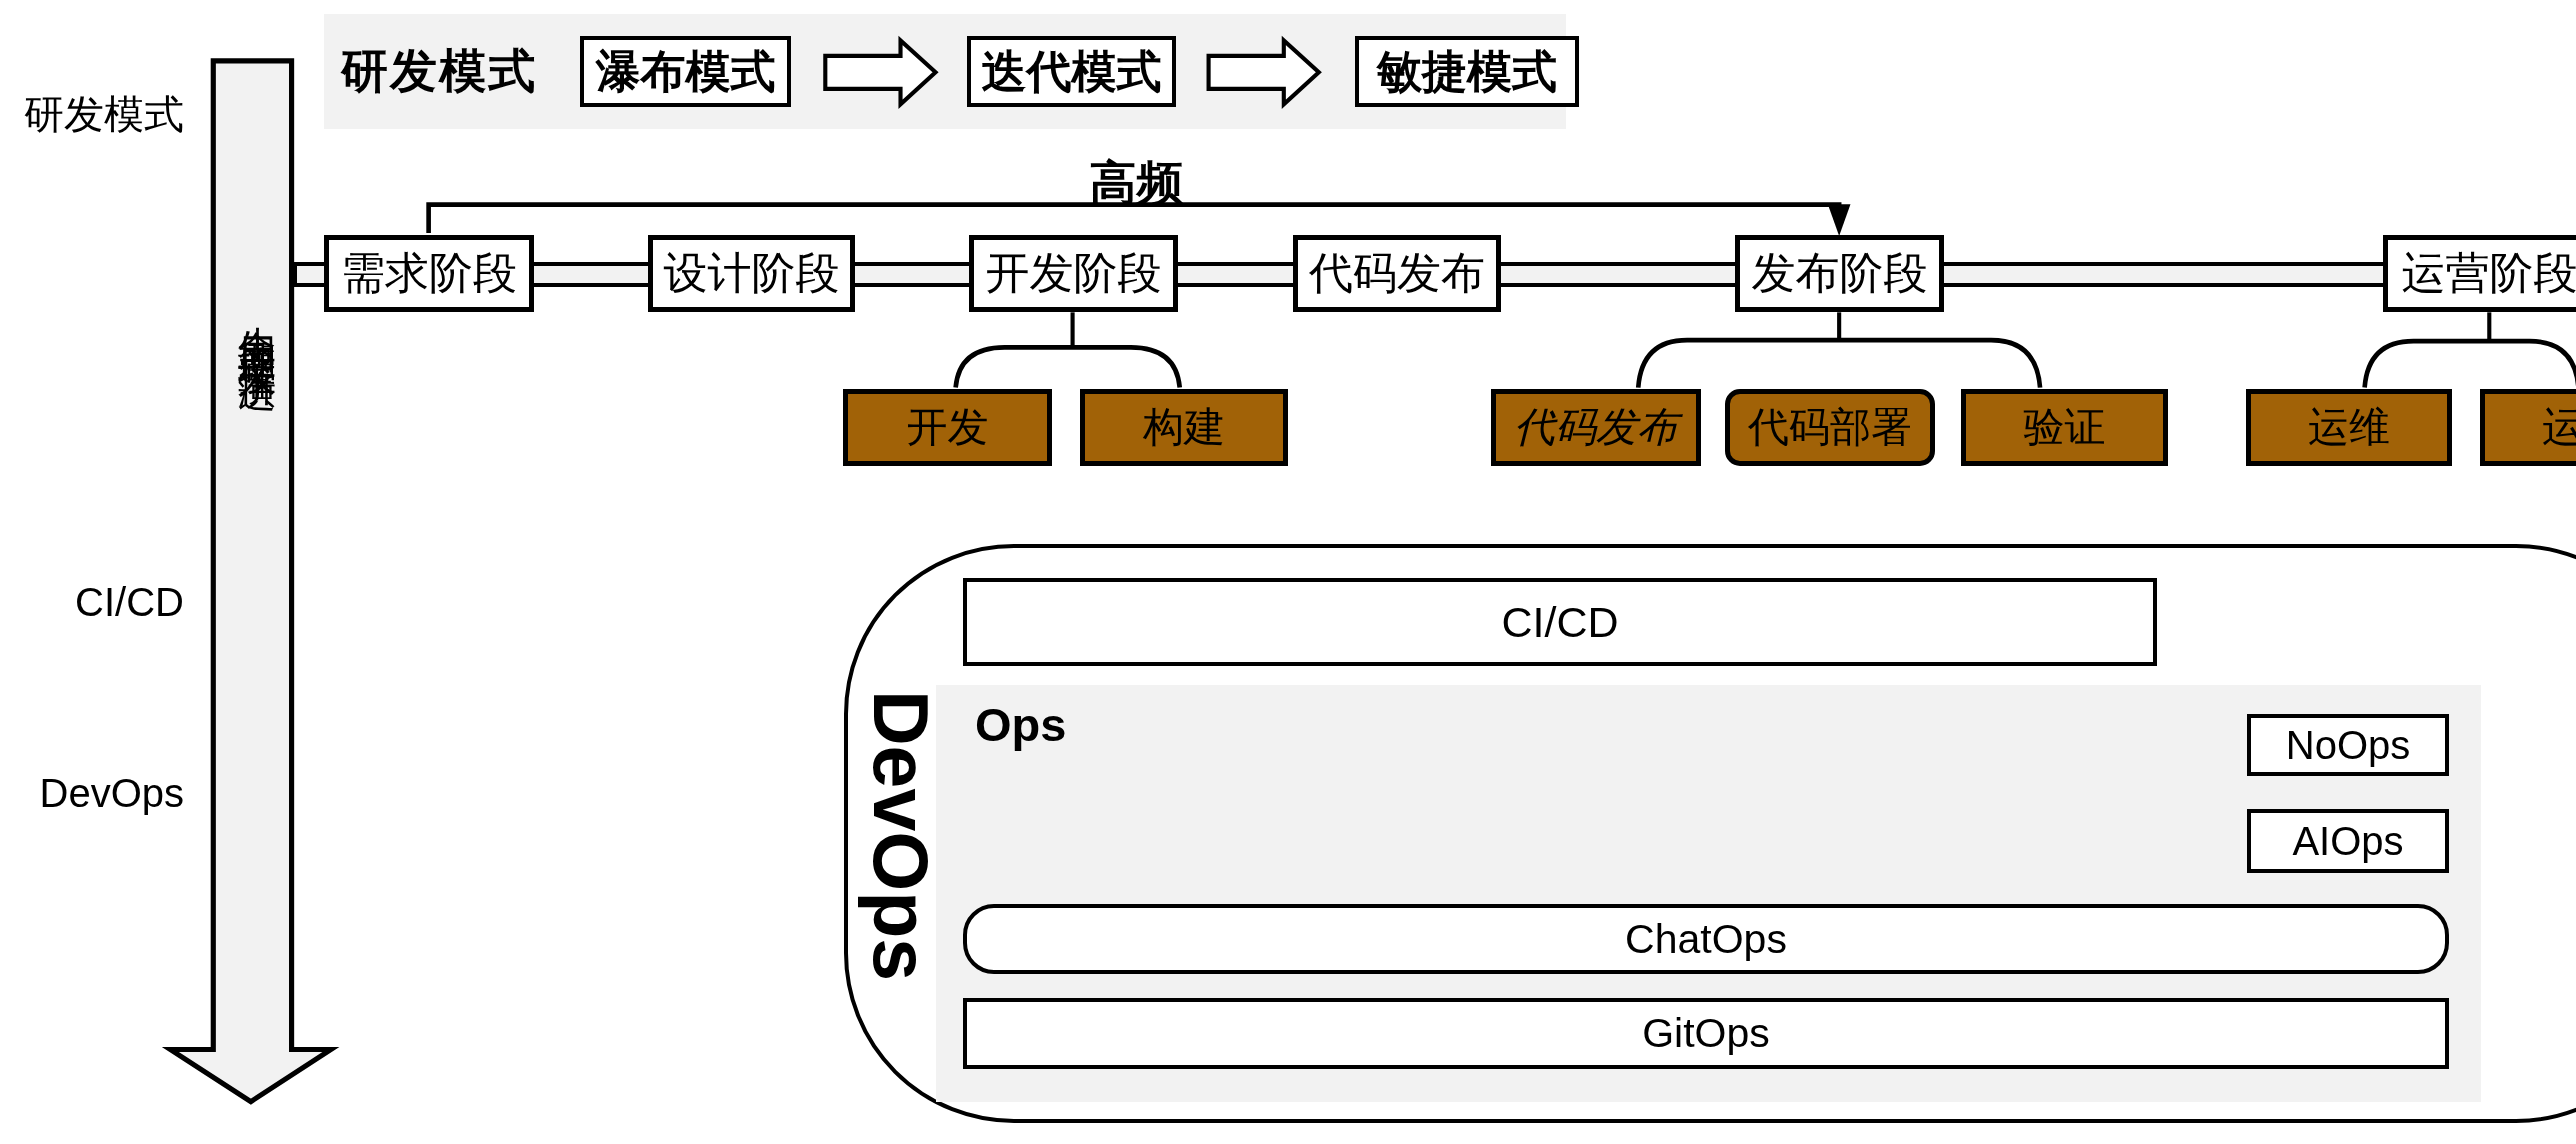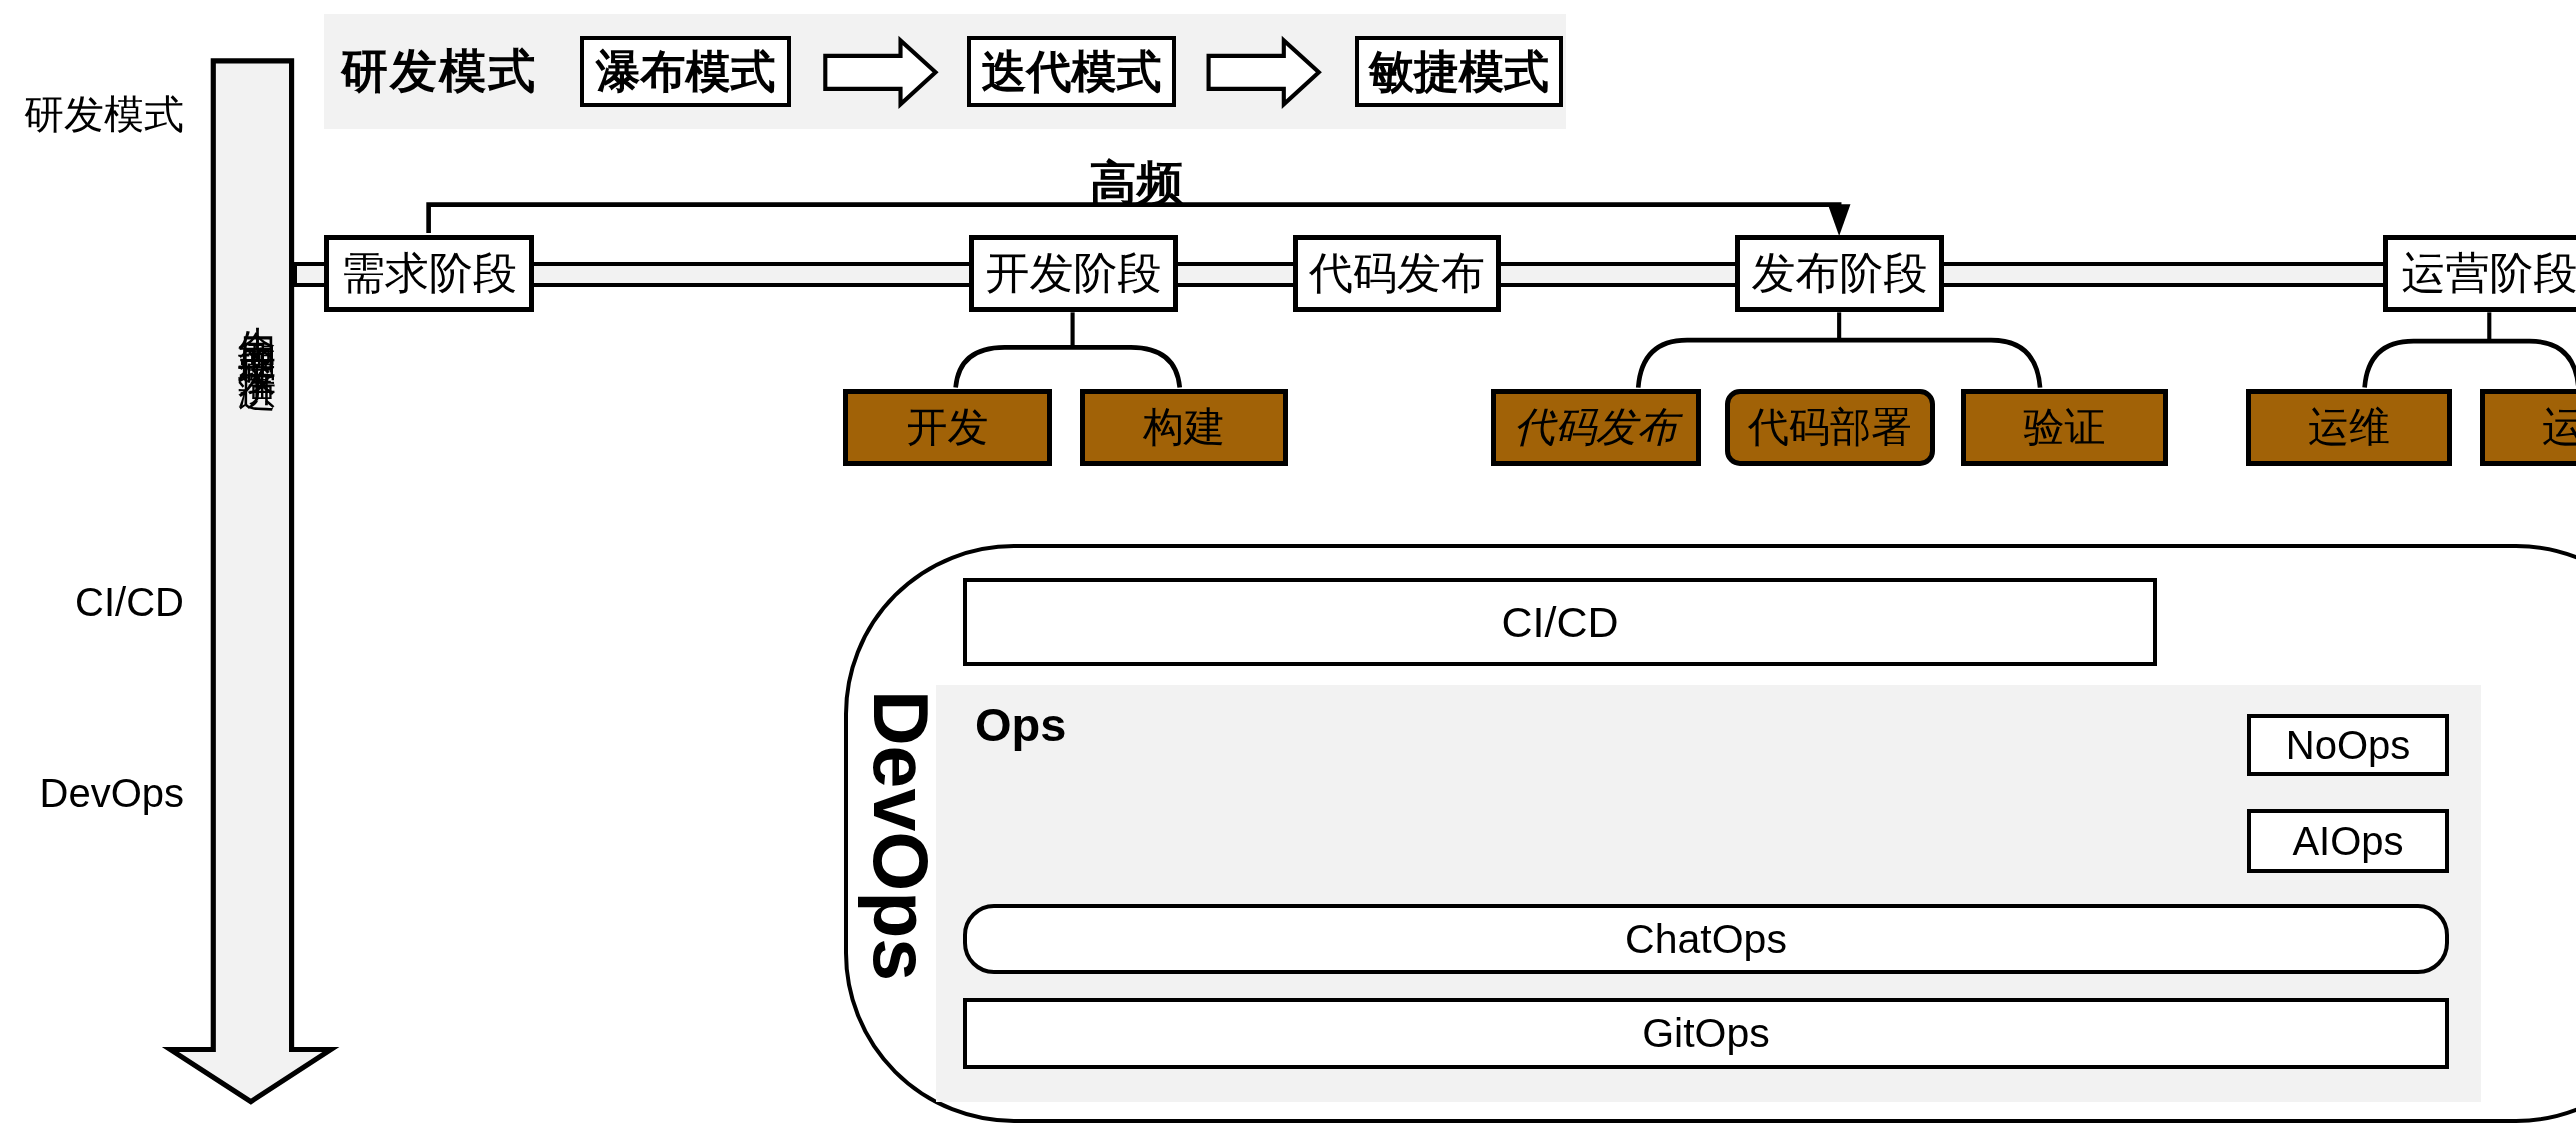--- a/index.html
+++ b/index.html
@@ -61,35 +61,36 @@
 
     <path d="M1855,752 Q1862,674 1950,674 L2195,674 Q2283,674 2290,752" fill="none" stroke="#000" stroke-width="9"></path>
     <path d="M3180,752 Q3187,660 3275,660 L3865,660 Q3953,660 3960,752" fill="none" stroke="#000" stroke-width="9"></path>
     <path d="M4590,752 Q4597,662 4685,662 L4910,662 Q4998,662 5005,752" fill="none" stroke="#000" stroke-width="9"></path>
   </svg>
 
   <div class="abs devmode-strip"></div>
   <div class="abs devmode-title">研发模式</div>
   <div class="abs mode-box" style="left:967px;width:209px;">迭代模式</div>
   <div class="abs mode-box" style="left:580px;width:211px;">瀑布模式</div>
-  <div class="abs mode-box" style="left:1355px;width:208px;">敏捷模式</div>
+  <div class="abs mode-box" style="left:1355px;width:224px;">敏捷模式</div>
   <svg class="abs svg-top" style="left:0;top:0;" width="2700" height="155" viewBox="0 0 5241 300">
     <polygon points="1602,108 1748,108 1748,78 1816,140 1748,202 1748,172 1602,172" fill="#ffffff" stroke="#000" stroke-width="8"></polygon>
     <polygon points="2346,108 2492,108 2492,78 2560,140 2492,202 2492,172 2346,172" fill="#ffffff" stroke="#000" stroke-width="8"></polygon>
   </svg>
 
   <div class="abs side-label" style="top:87px;">研发模式</div>
   <div class="abs side-label" style="top:580px;">CI/CD</div>
   <div class="abs side-label" style="top:771px;">DevOps</div>
 
   <div class="abs lifecycle-text">生命周期管理技术演进</div>
 
   <div class="abs tl-band"></div>
   <div class="abs high-freq">高频</div>
   <div class="abs phase-box" style="left:324px;width:210px;">需求阶段</div>
+  <div class="abs phase-box" style="left:648px;width:207px;">设计阶段</div>
   <div class="abs phase-box" style="left:969px;width:209px;">开发阶段</div>
   <div class="abs phase-box" style="left:1293px;width:208px;">代码发布</div>
   <div class="abs phase-box" style="left:1735px;width:209px;">发布阶段</div>
   <div class="abs phase-box" style="left:2383px;width:213px;">运营阶段</div>
 
   <div class="abs sub-box" style="left:843px;width:209px;">开发</div>
   <div class="abs sub-box" style="left:1080px;width:208px;">构建</div>
   <div class="abs sub-box" style="left:1491px;width:210px;font-style:italic;">代码发布</div>
   <div class="abs sub-box" style="left:1725px;width:210px;border-radius:15px;">代码部署</div>
   <div class="abs sub-box" style="left:1961px;width:207px;">验证</div>

